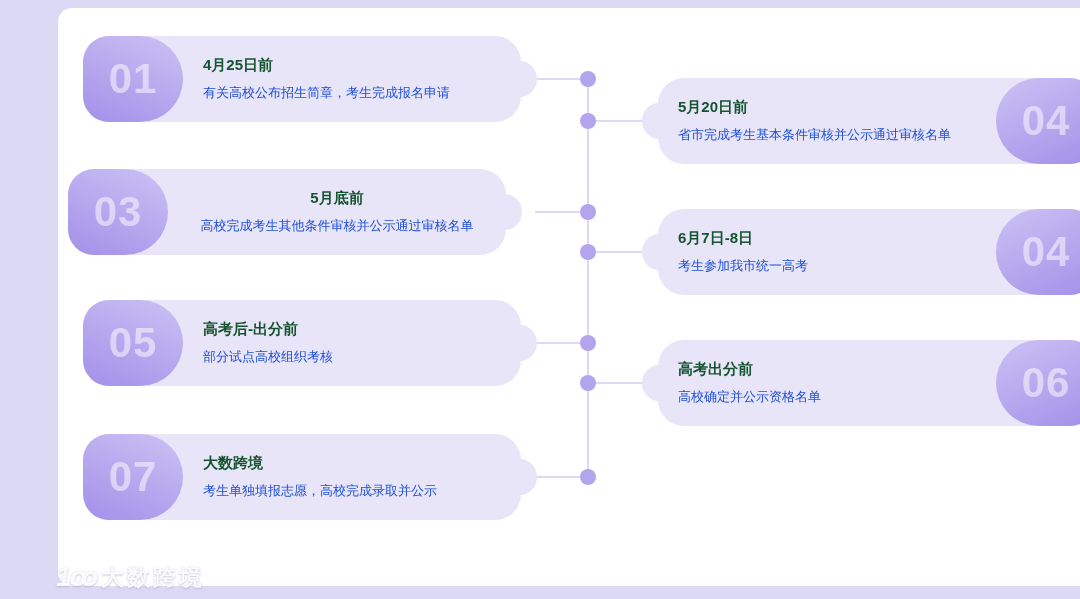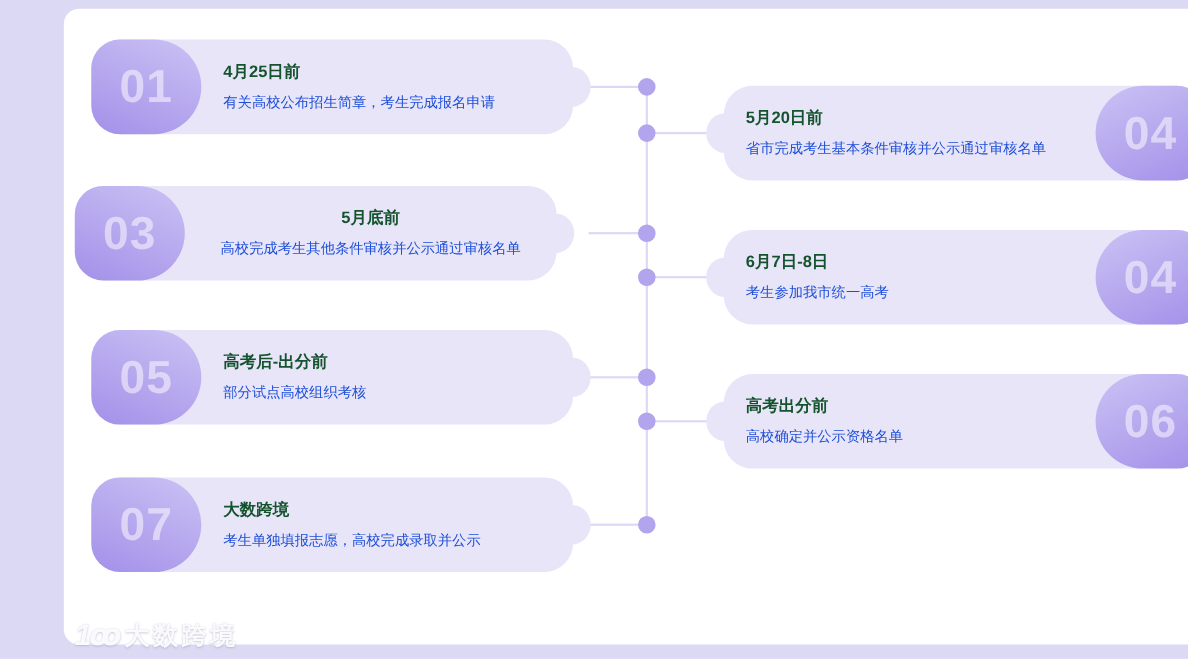--- a/index.html
+++ b/index.html
@@ -53,21 +53,21 @@
   .pos4{left:610px;top:209px;}
   .pos6{left:610px;top:340px;}
   
   .vline{position:absolute;left:539px;top:79px;width:2px;height:398px;background:#dcd8f5;}
   .hline{position:absolute;height:2px;background:#dcd8f5;}
   .hl-l{left:487px;width:53px;}
   .hl-r{left:540px;width:57px;}
   .dot{position:absolute;left:532px;width:16px;height:16px;border-radius:50%;background:#b3a4ee;}
   
   .watermark{
-    position:absolute;left:20px;bottom:6px;
+    position:absolute;left:8px;bottom:6px;
     display:flex;align-items:center;gap:4px;
     color:rgba(255,255,255,0.92);
     text-shadow:0 1px 2px rgba(150,148,185,0.45), 0 0 1px rgba(150,148,185,0.35);
     font-weight:700;
   }
   .watermark .logo{font-size:27px;line-height:1;font-style:italic;letter-spacing:-2px;}
   .watermark .wmtext{font-size:23px;letter-spacing:3px;}
 </style>
 </head>
 <body>

